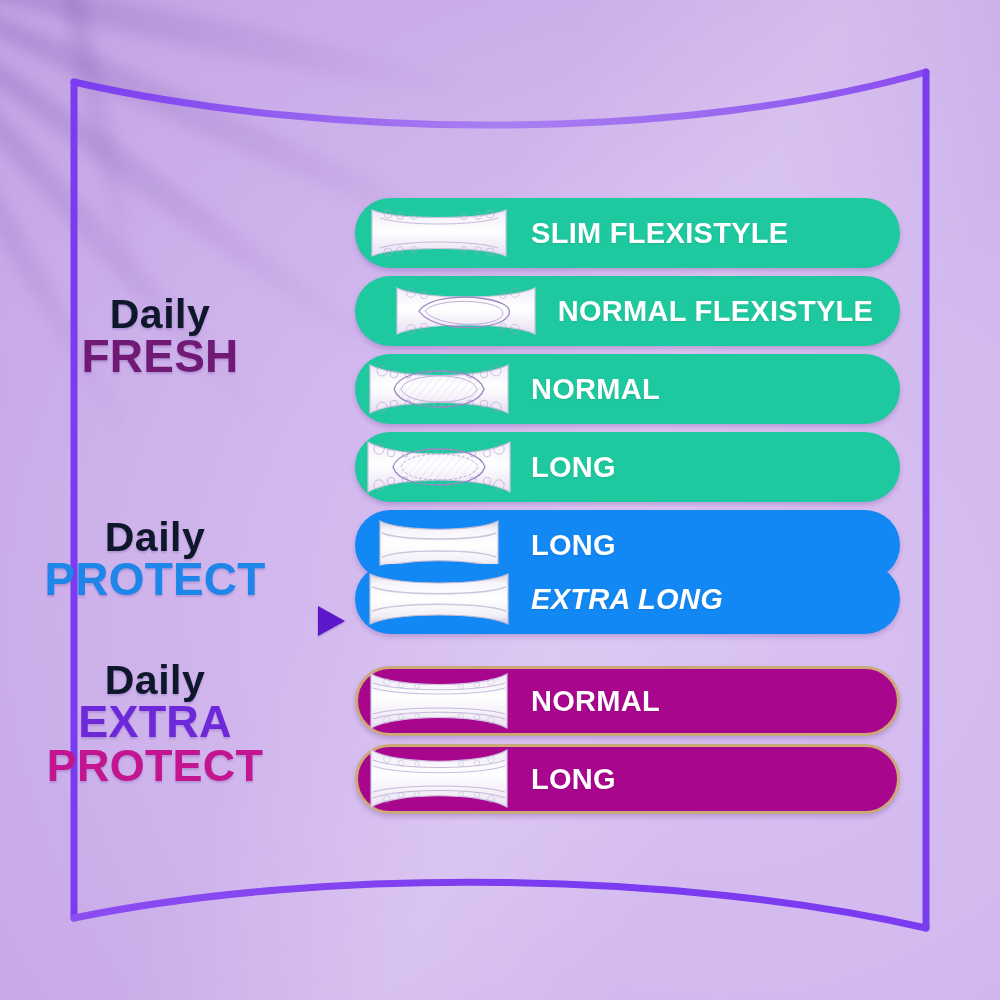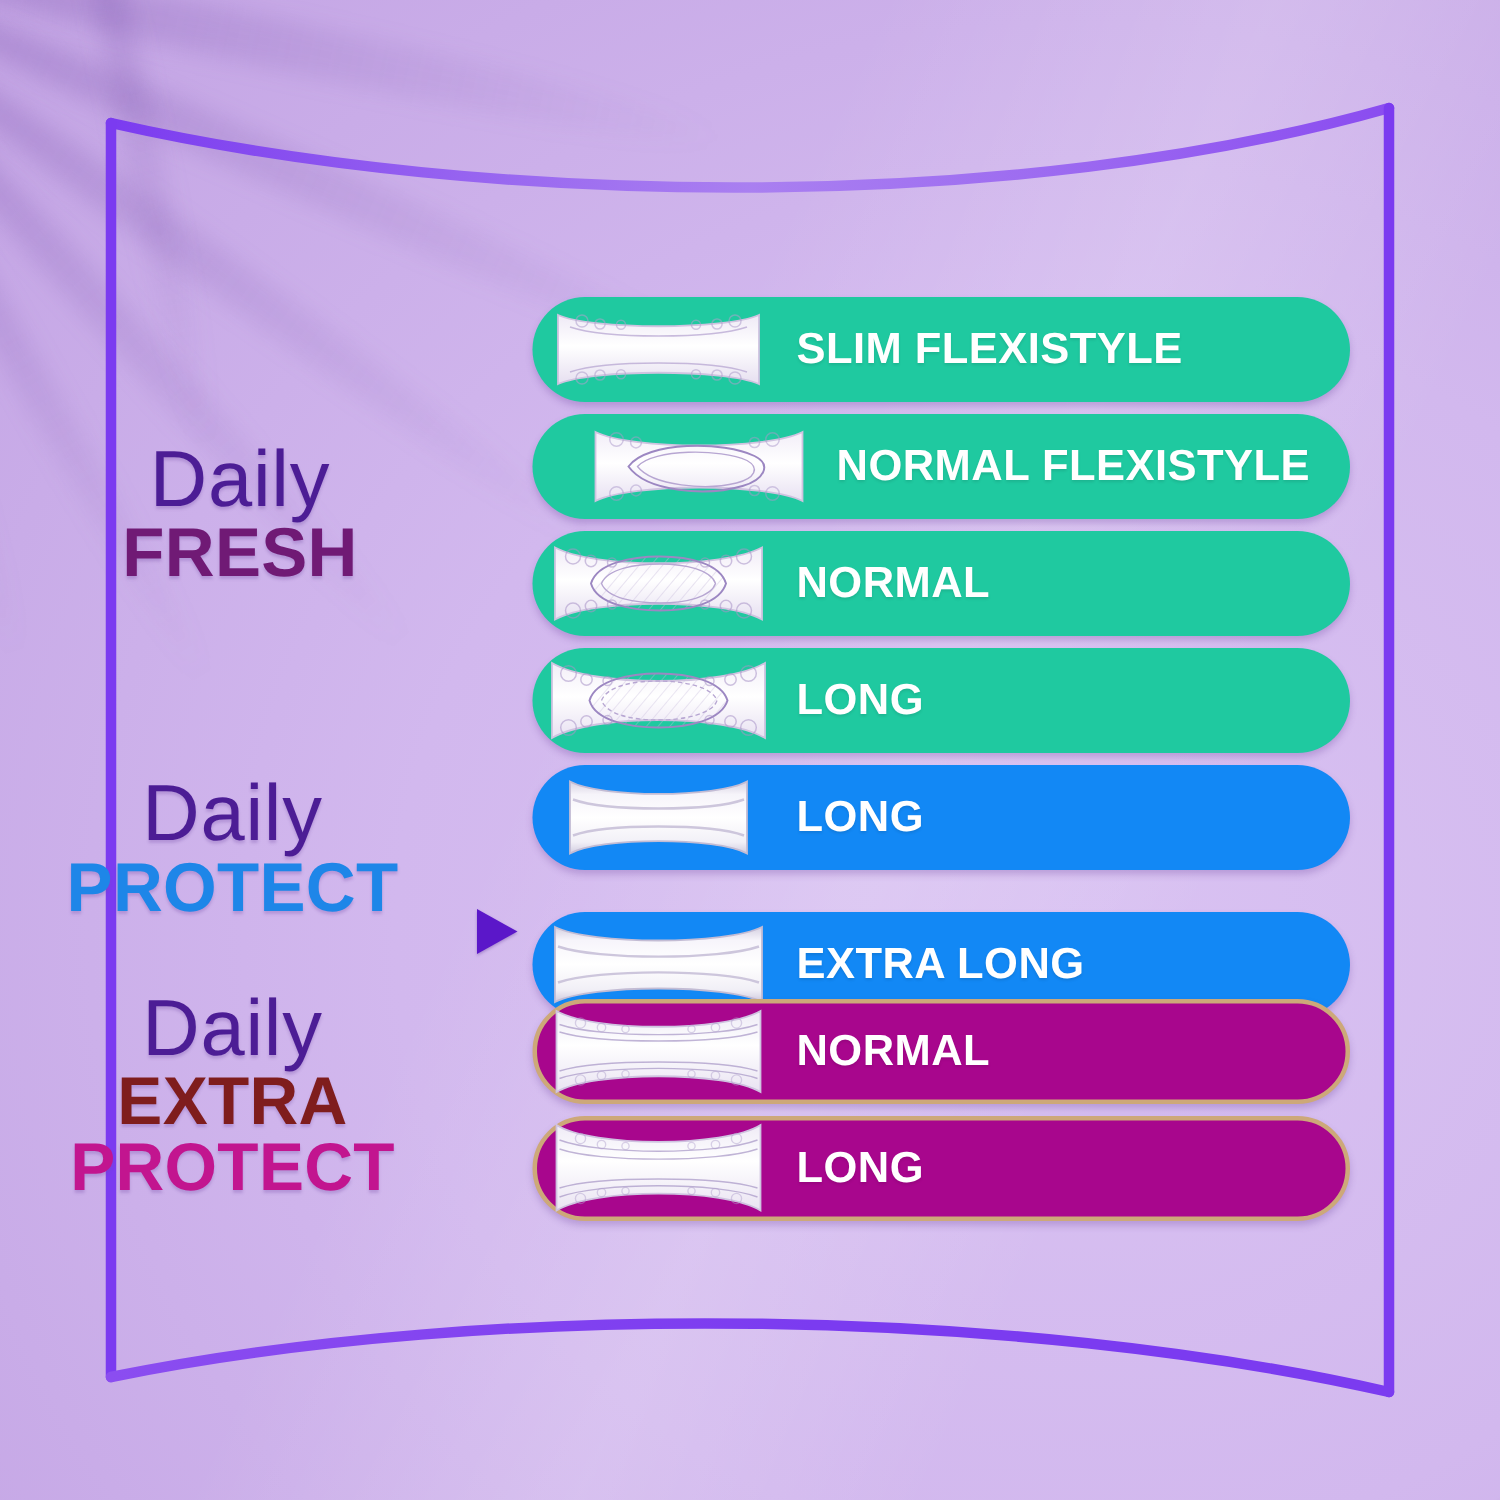--- a/index.html
+++ b/index.html
@@ -44,23 +44,23 @@
 
   .group-label{
     position:absolute;
     width:300px;
     text-align:center;
     line-height:.98;
     user-select:none;
   }
   .group-label .daily{
     display:block;
-    font-size:53px;
-    font-weight:400;
-    color:#4c1d95;
+    font-size:41px;
+    font-weight:700;
+    color:#0f172a;
     letter-spacing:.5px;
     text-shadow:0 2px 2px rgba(120,80,170,.30);
   }
   .group-label .strong{
     display:block;
     font-size:46px;
     font-weight:700;
     letter-spacing:.2px;
     text-shadow:0 2px 2px rgba(120,80,170,.30);
   }
@@ -165,21 +165,21 @@
     <span class="strong" style="color:#701a75;">FRESH</span>
   </div>
 
   <div class="group-label" id="grp-protect">
     <span class="daily">Daily</span>
     <span class="strong" style="color:#1e86e8;">PROTECT</span>
   </div>
 
   <div class="group-label" id="grp-extra">
     <span class="daily">Daily</span>
-    <span class="strong small" style="color:#7f1d1d;">EXTRA</span>
+    <span class="strong small" style="color:#6d28d9;">EXTRA</span>
     <span class="strong small" style="color:#c2158f;">PROTECT</span>
   </div>
 
   <div class="pointer"></div>
 
   <div class="row green" style="top:198px;">
     <div class="pad-wrap">
       <svg width="150" height="58" viewBox="0 0 150 58">
         <defs>
           <linearGradient id="p1" x1="0" y1="0" x2="0" y2="1">
@@ -323,21 +323,21 @@
           </linearGradient>
         </defs>
         <path d="M10,5 C30,16 108,16 128,5 L128,53 C108,42 30,42 10,53 Z" fill="url(#p5)" stroke="#c3bcd4" stroke-width="1.2"></path>
         <path d="M12,17 C34,25 104,25 126,17" fill="none" stroke="#cdc6dc" stroke-width="1.6"></path>
         <path d="M12,41 C34,33 104,33 126,41" fill="none" stroke="#cdc6dc" stroke-width="1.6"></path>
       </svg>
     </div>
     <div class="row-label">LONG</div>
   </div>
 
-  <div class="row blue" style="top:608px;">
+  <div class="row blue" style="top:564px;font-style:italic;">
     <div class="pad-wrap">
       <svg width="150" height="62" viewBox="0 0 150 62">
         <defs>
           <linearGradient id="p6" x1="0" y1="0" x2="0" y2="1">
             <stop offset="0" stop-color="#d5d0e1"></stop>
               <stop offset="0.18" stop-color="#f7f5fb"></stop>
             <stop offset="0.5" stop-color="#ffffff"></stop>
               <stop offset="0.84" stop-color="#f1eff6"></stop>
             <stop offset="1" stop-color="#cfcade"></stop>
           </linearGradient>

